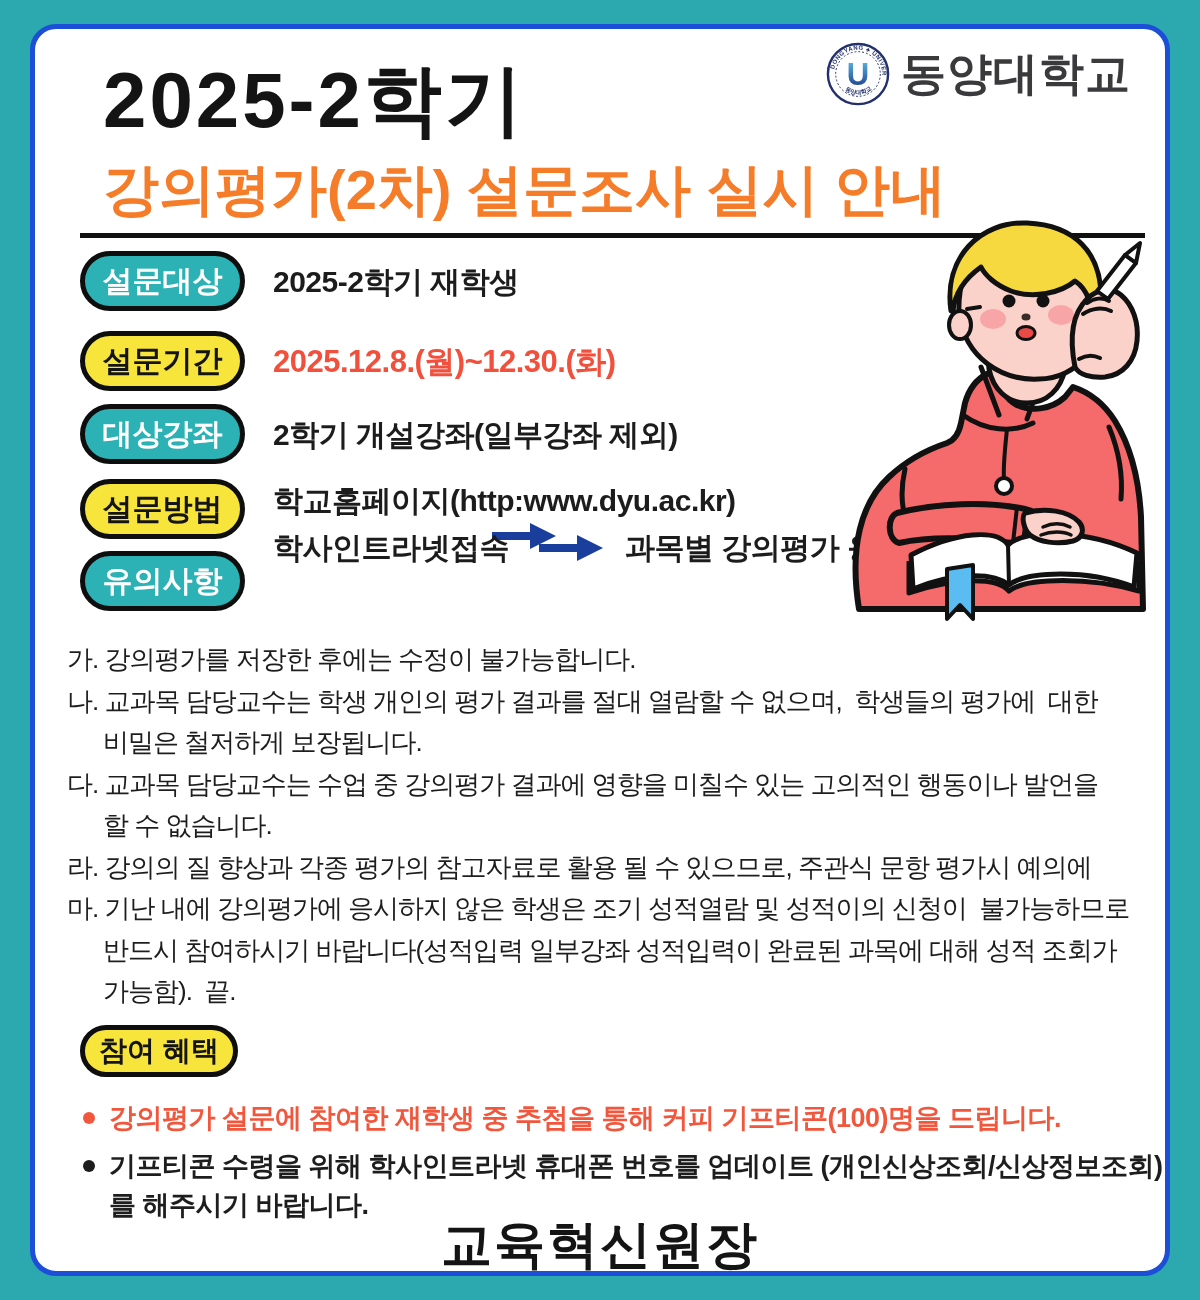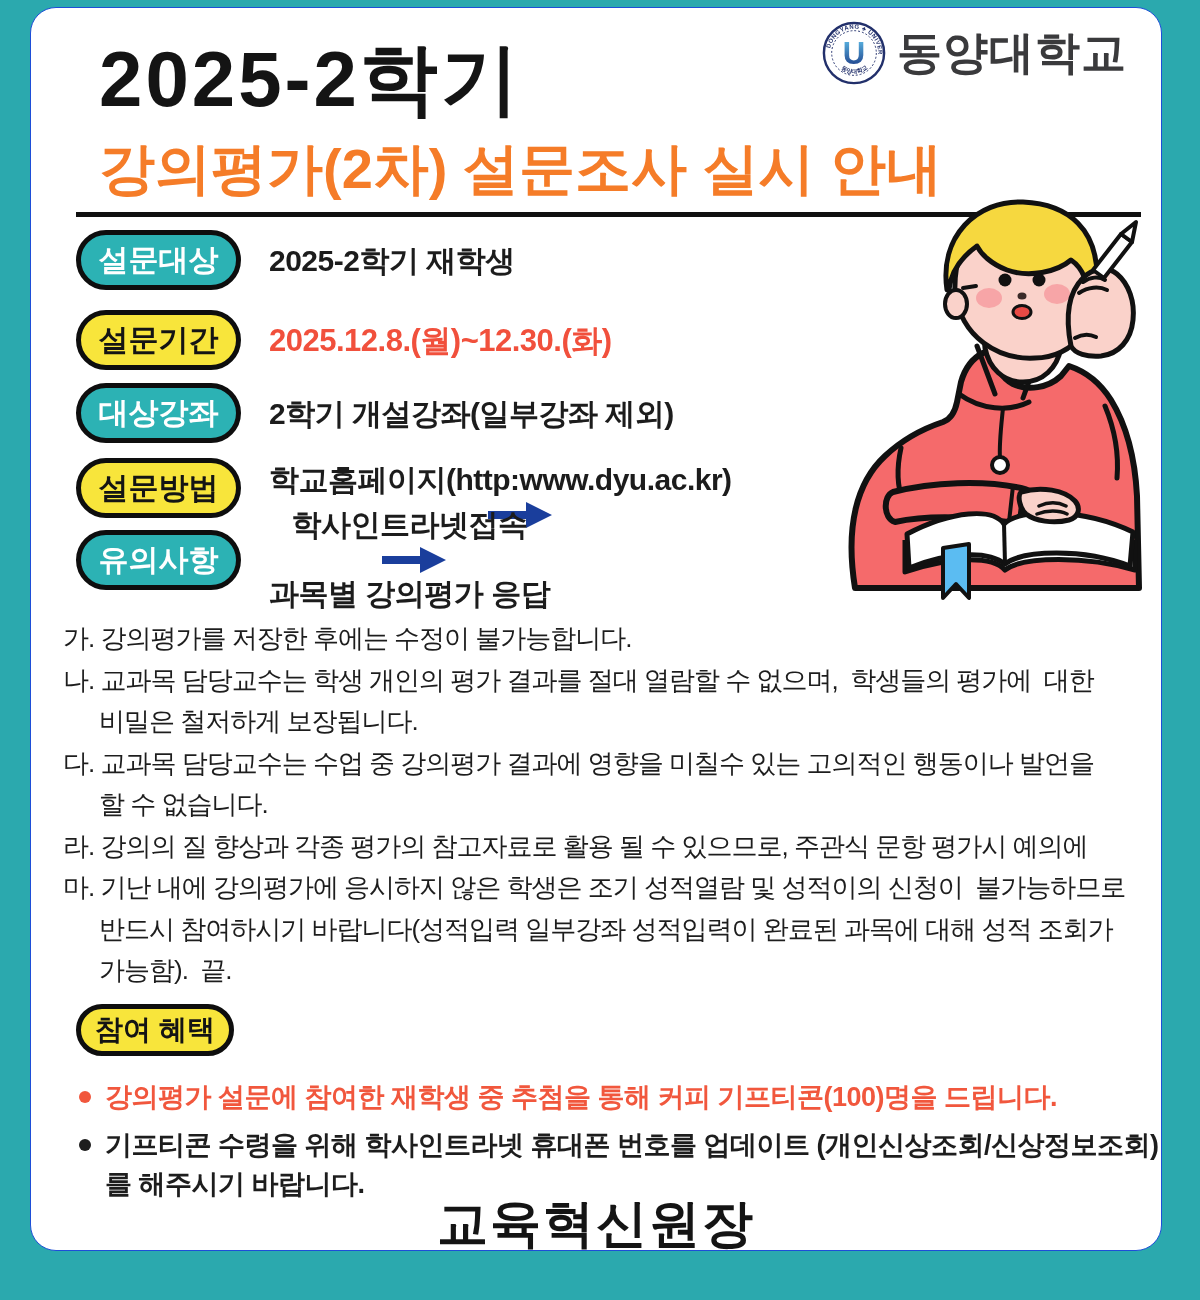--- a/index.html
+++ b/index.html
@@ -4,22 +4,22 @@
 <style>
   html,body{margin:0;padding:0;}
   body{
     width:1200px;height:1300px;position:relative;
     background:#2BA9AE;
     font-family:"Liberation Sans", sans-serif;
     -webkit-font-smoothing:antialiased;
     overflow:hidden;
   }
   .panel{
-    position:absolute;left:30px;top:7px;width:1130px;height:1242px;
-    background:#ffffff;border:1px solid #1d4ed8;border-radius:26px;
+    position:absolute;left:30px;top:24px;width:1130px;height:1242px;
+    background:#ffffff;border:5px solid #1d4ed8;border-radius:26px;
   }
   
   .semester{
     position:absolute;left:68px;top:20px;
     font-size:78px;font-weight:900;color:#141414;letter-spacing:3px;
   }
   .logo-wrap{
     position:absolute;right:34px;top:12px;display:flex;align-items:center;gap:10px;
   }
   .logo-seal{width:66px;height:66px;}
@@ -141,21 +141,21 @@
   <div class="row-text" style="top:233px;">2025-2학기 재학생</div>
   <div class="row-text red" style="top:312px;">2025.12.8.(월)~12.30.(화)</div>
   <div class="row-text" style="top:386px;">2학기 개설강좌(일부강좌 제외)</div>
 
   <div class="method-line" style="top:452px;flex-direction:column;">
     <span>학교홈페이지(http:www.dyu.ac.kr)</span>
     <svg class="arrow-icon" style="margin-left:40px;" width="64" height="28" viewBox="0 0 64 28">
       <polygon points="0,10 38,10 38,1 64,14 38,27 38,18 0,18" fill="#1A3E9C"></polygon>
     </svg>
   </div>
-  <div class="method-line" style="top:497px;flex-direction:column;">
+  <div class="method-line" style="top:497px;">
     <span>학사인트라넷접속</span>
     <svg class="arrow-icon" style="margin:0 22px 0 30px;" width="64" height="28" viewBox="0 0 64 28">
       <polygon points="0,10 38,10 38,1 64,14 38,27 38,18 0,18" fill="#1A3E9C"></polygon>
     </svg>
     <span>과목별 강의평가 응답</span>
   </div>
 
   <div class="notes">
     <div class="nline">가. 강의평가를 저장한 후에는 수정이 불가능합니다.</div>
     <div class="nline">나. 교과목 담당교수는 학생 개인의 평가 결과를 절대 열람할 수 없으며,  학생들의 평가에  대한</div>

